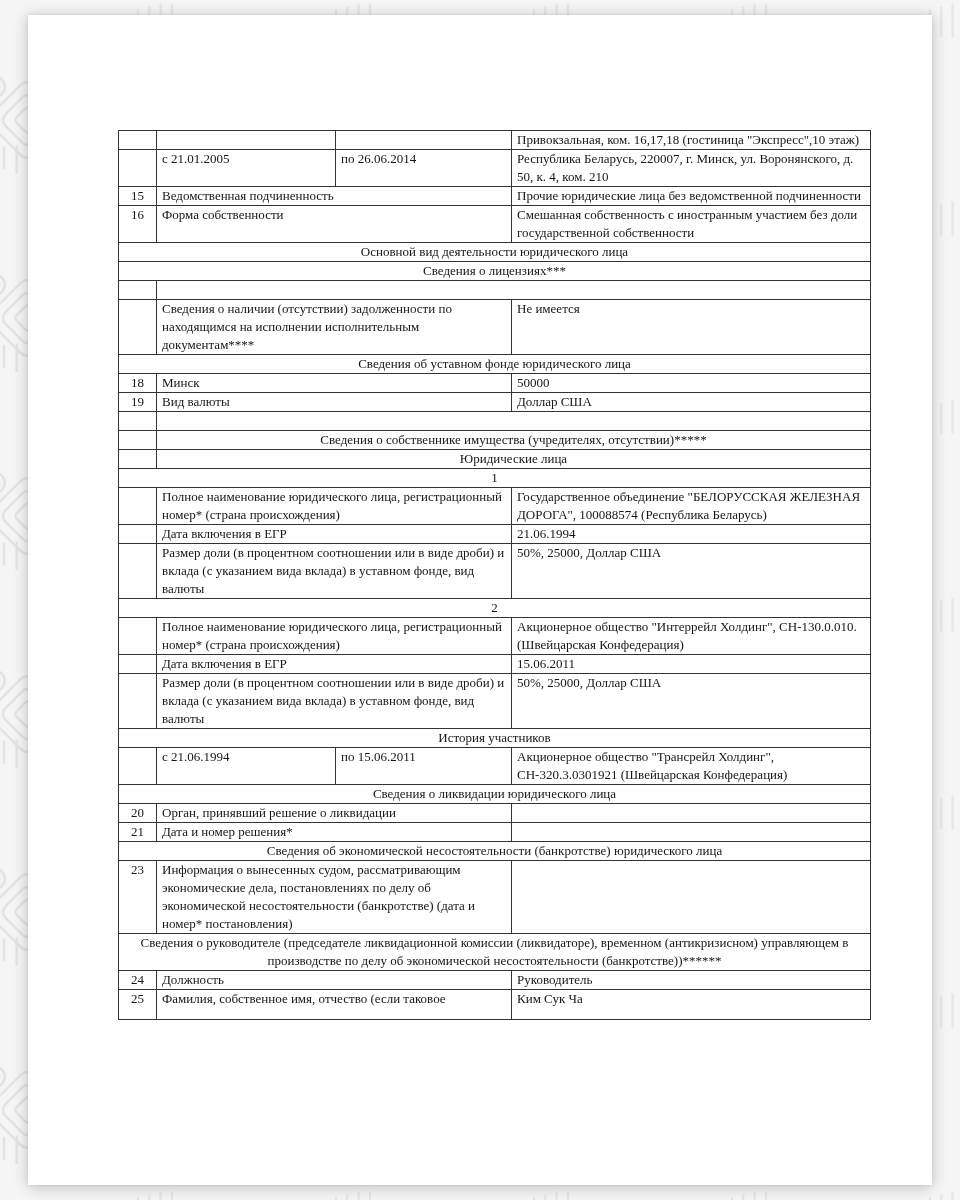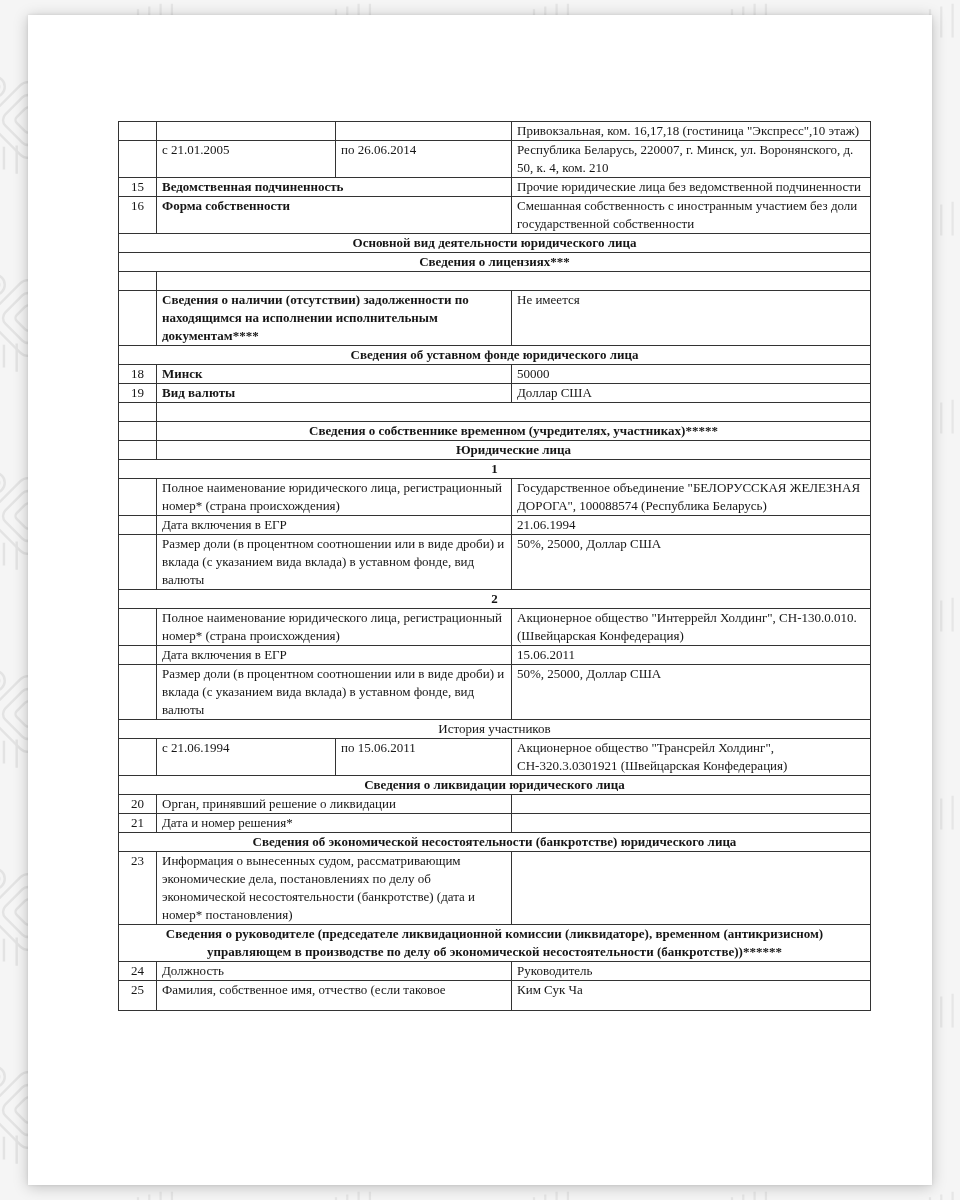--- a/index.html
+++ b/index.html
@@ -23,42 +23,42 @@
     top: 15px;
     width: 904px;
     height: 1170px;
     background: #ffffff;
     box-shadow: 0 2px 14px rgba(0,0,0,0.22), 0 0 3px rgba(0,0,0,0.10);
     z-index: 1;
   }
   table.doc {
     position: absolute;
     left: 90px;
-    top: 106px;
+    top: 115px;
     width: 752px;
     border-collapse: collapse;
     table-layout: fixed;
     padding-left: 7px;
   }
   table.doc td {
     border: 1px solid #333333;
     font-size: 13px;
     line-height: 18px;
     color: #161616;
     padding: 0 5px;
     vertical-align: top;
     word-wrap: break-word;
     overflow: hidden;
   }
   table.doc tr { height: 19px; }
   td.num {
     text-align: center;
     padding: 0 2px;
   }
-  td.b, td.header { font-weight: bold; }
+  td.b, td.header { font-weight: normal; }
   td.header, td.header-reg { text-align: center; }
 </style>
 </head>
 <body>
 
 <div class="backdrop">
   <svg width="960" height="1200" xmlns="http://www.w3.org/2000/svg">
     <defs>
       <pattern id="bgpat" width="198" height="198" patternUnits="userSpaceOnUse">
         <rect width="198" height="198" fill="#f5f5f5"></rect>
@@ -137,21 +137,21 @@
           <td class="num">19</td>
           <td class="b" colspan="2">Вид валюты</td>
           <td>Доллар США</td>
         </tr>
         <tr>
           <td class="num"></td>
           <td colspan="3"></td>
         </tr>
         <tr>
           <td class="num"></td>
-          <td class="header" colspan="3">Сведения о собственнике временном (учредителях, участниках)*****</td>
+          <td class="header" colspan="3">Сведения о собственнике имущества (учредителях, отсутствии)*****</td>
         </tr>
         <tr>
           <td class="num"></td>
           <td class="header" colspan="3">Юридические лица</td>
         </tr>
         <tr>
           <td class="header" colspan="4">1</td>
         </tr>
         <tr>
           <td class="num"></td>

